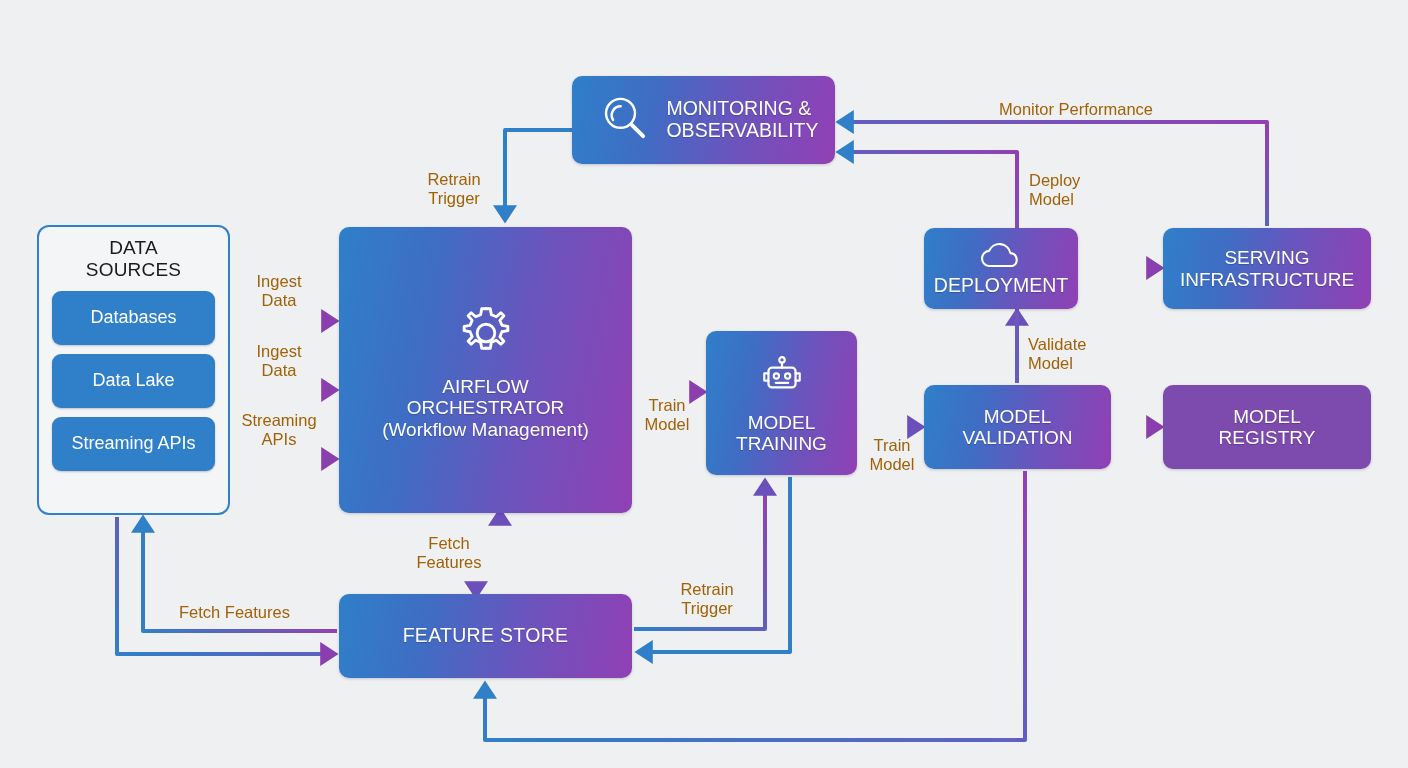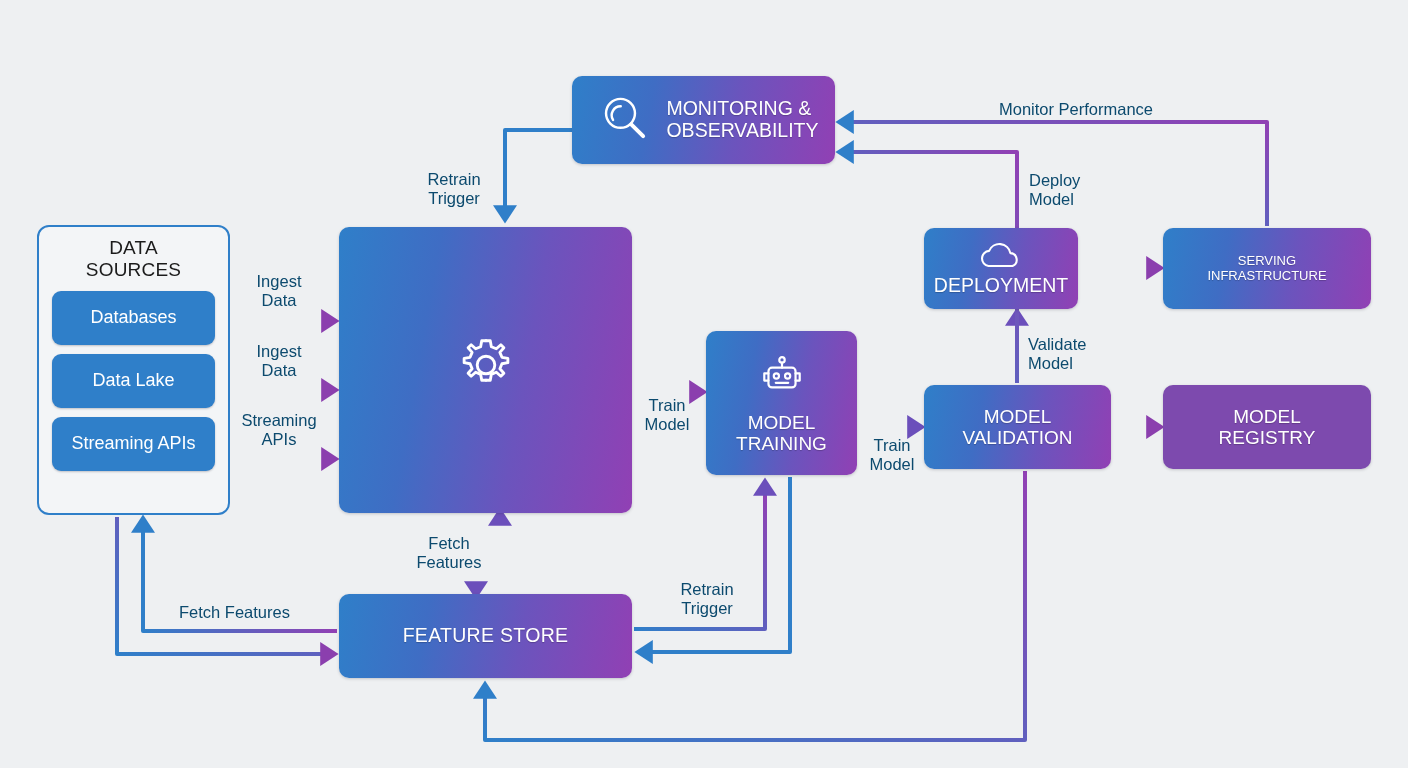--- a/index.html
+++ b/index.html
@@ -59,31 +59,31 @@
   #monitoring {
     left:572px; top:76px; width:263px; height:88px;
     flex-direction:row; gap:14px; padding-left:8px;
   }
   #monitoring .label { font-size:19.5px; text-align:left; }
   #model-training { left:706px; top:331px; width:151px; height:144px; }
   #model-training .label { font-size:19px; }
   #deployment { left:924px; top:228px; width:154px; height:81px; }
   #deployment .label { font-size:19.5px; }
   #serving { left:1163px; top:228px; width:208px; height:81px; }
-  #serving .label { font-size:13px; }
+  #serving .label { font-size:19px; }
   #model-validation { left:924px; top:385px; width:187px; height:84px; }
   #model-validation .label { font-size:19px; }
   #model-registry { left:1163px; top:385px; width:208px; height:84px; }
   #model-registry .label { font-size:19px; }
   #feature-store { left:339px; top:594px; width:293px; height:84px; }
   #feature-store .label { font-size:19.5px; letter-spacing:.3px; }
 
   .wlabel {
     position:absolute;
-    color:#0c4a6e;
+    color:#a16207;
     font-size:16.5px;
     line-height:1.14;
     white-space:pre-line;
     z-index:4;
   }
   .wlabel.c { text-align:center; }
   .wlabel.l { text-align:left; }
 </style>
 </head>
 <body>
@@ -217,20 +217,23 @@
   </div>
 
   <div class="node grad" id="airflow">
     <span class="icon">
       <svg width="66" height="66" viewBox="0 0 48 48" fill="none" stroke="#ffffff" stroke-width="2.1" stroke-linejoin="round" stroke-linecap="round">
         <circle cx="24" cy="24" r="6.4"></circle>
         <path d="M24 6.4 l3.1 0 .8 4.3 3.6 1.5 3.3-2.9 2.2 2.2-2.9 3.3 1.5 3.6 4.3.8 0 3.1-4.3.8-1.5 3.6 2.9 3.3-2.2 2.2-3.3-2.9-3.6 1.5-.8 4.3-3.1 0"></path>
         <path d="M24 6.4 l-3.1 0-.8 4.3-3.6 1.5-3.3-2.9-2.2 2.2 2.9 3.3-1.5 3.6-4.3.8 0 3.1 4.3.8 1.5 3.6-2.9 3.3 2.2 2.2 3.3-2.9 3.6 1.5.8 4.3 3.1 0"></path>
       </svg>
     </span>
+    <span class="label">AIRFLOW
+ORCHESTRATOR
+(Workflow Management)</span>
   </div>
 
   <div class="node grad" id="monitoring">
     <span class="icon" style="margin-bottom:0">
       <svg width="56" height="56" viewBox="0 0 48 48" fill="none" stroke="#ffffff" stroke-width="2.1" stroke-linecap="round">
         <circle cx="21" cy="20" r="12.4"></circle>
         <path d="M14.6 25.6 a7.6 7.6 0 0 1 6.6-11.6"></path>
         <path d="M30.2 29.4 L40.4 39.6" stroke-width="3.4"></path>
       </svg>
     </span>

